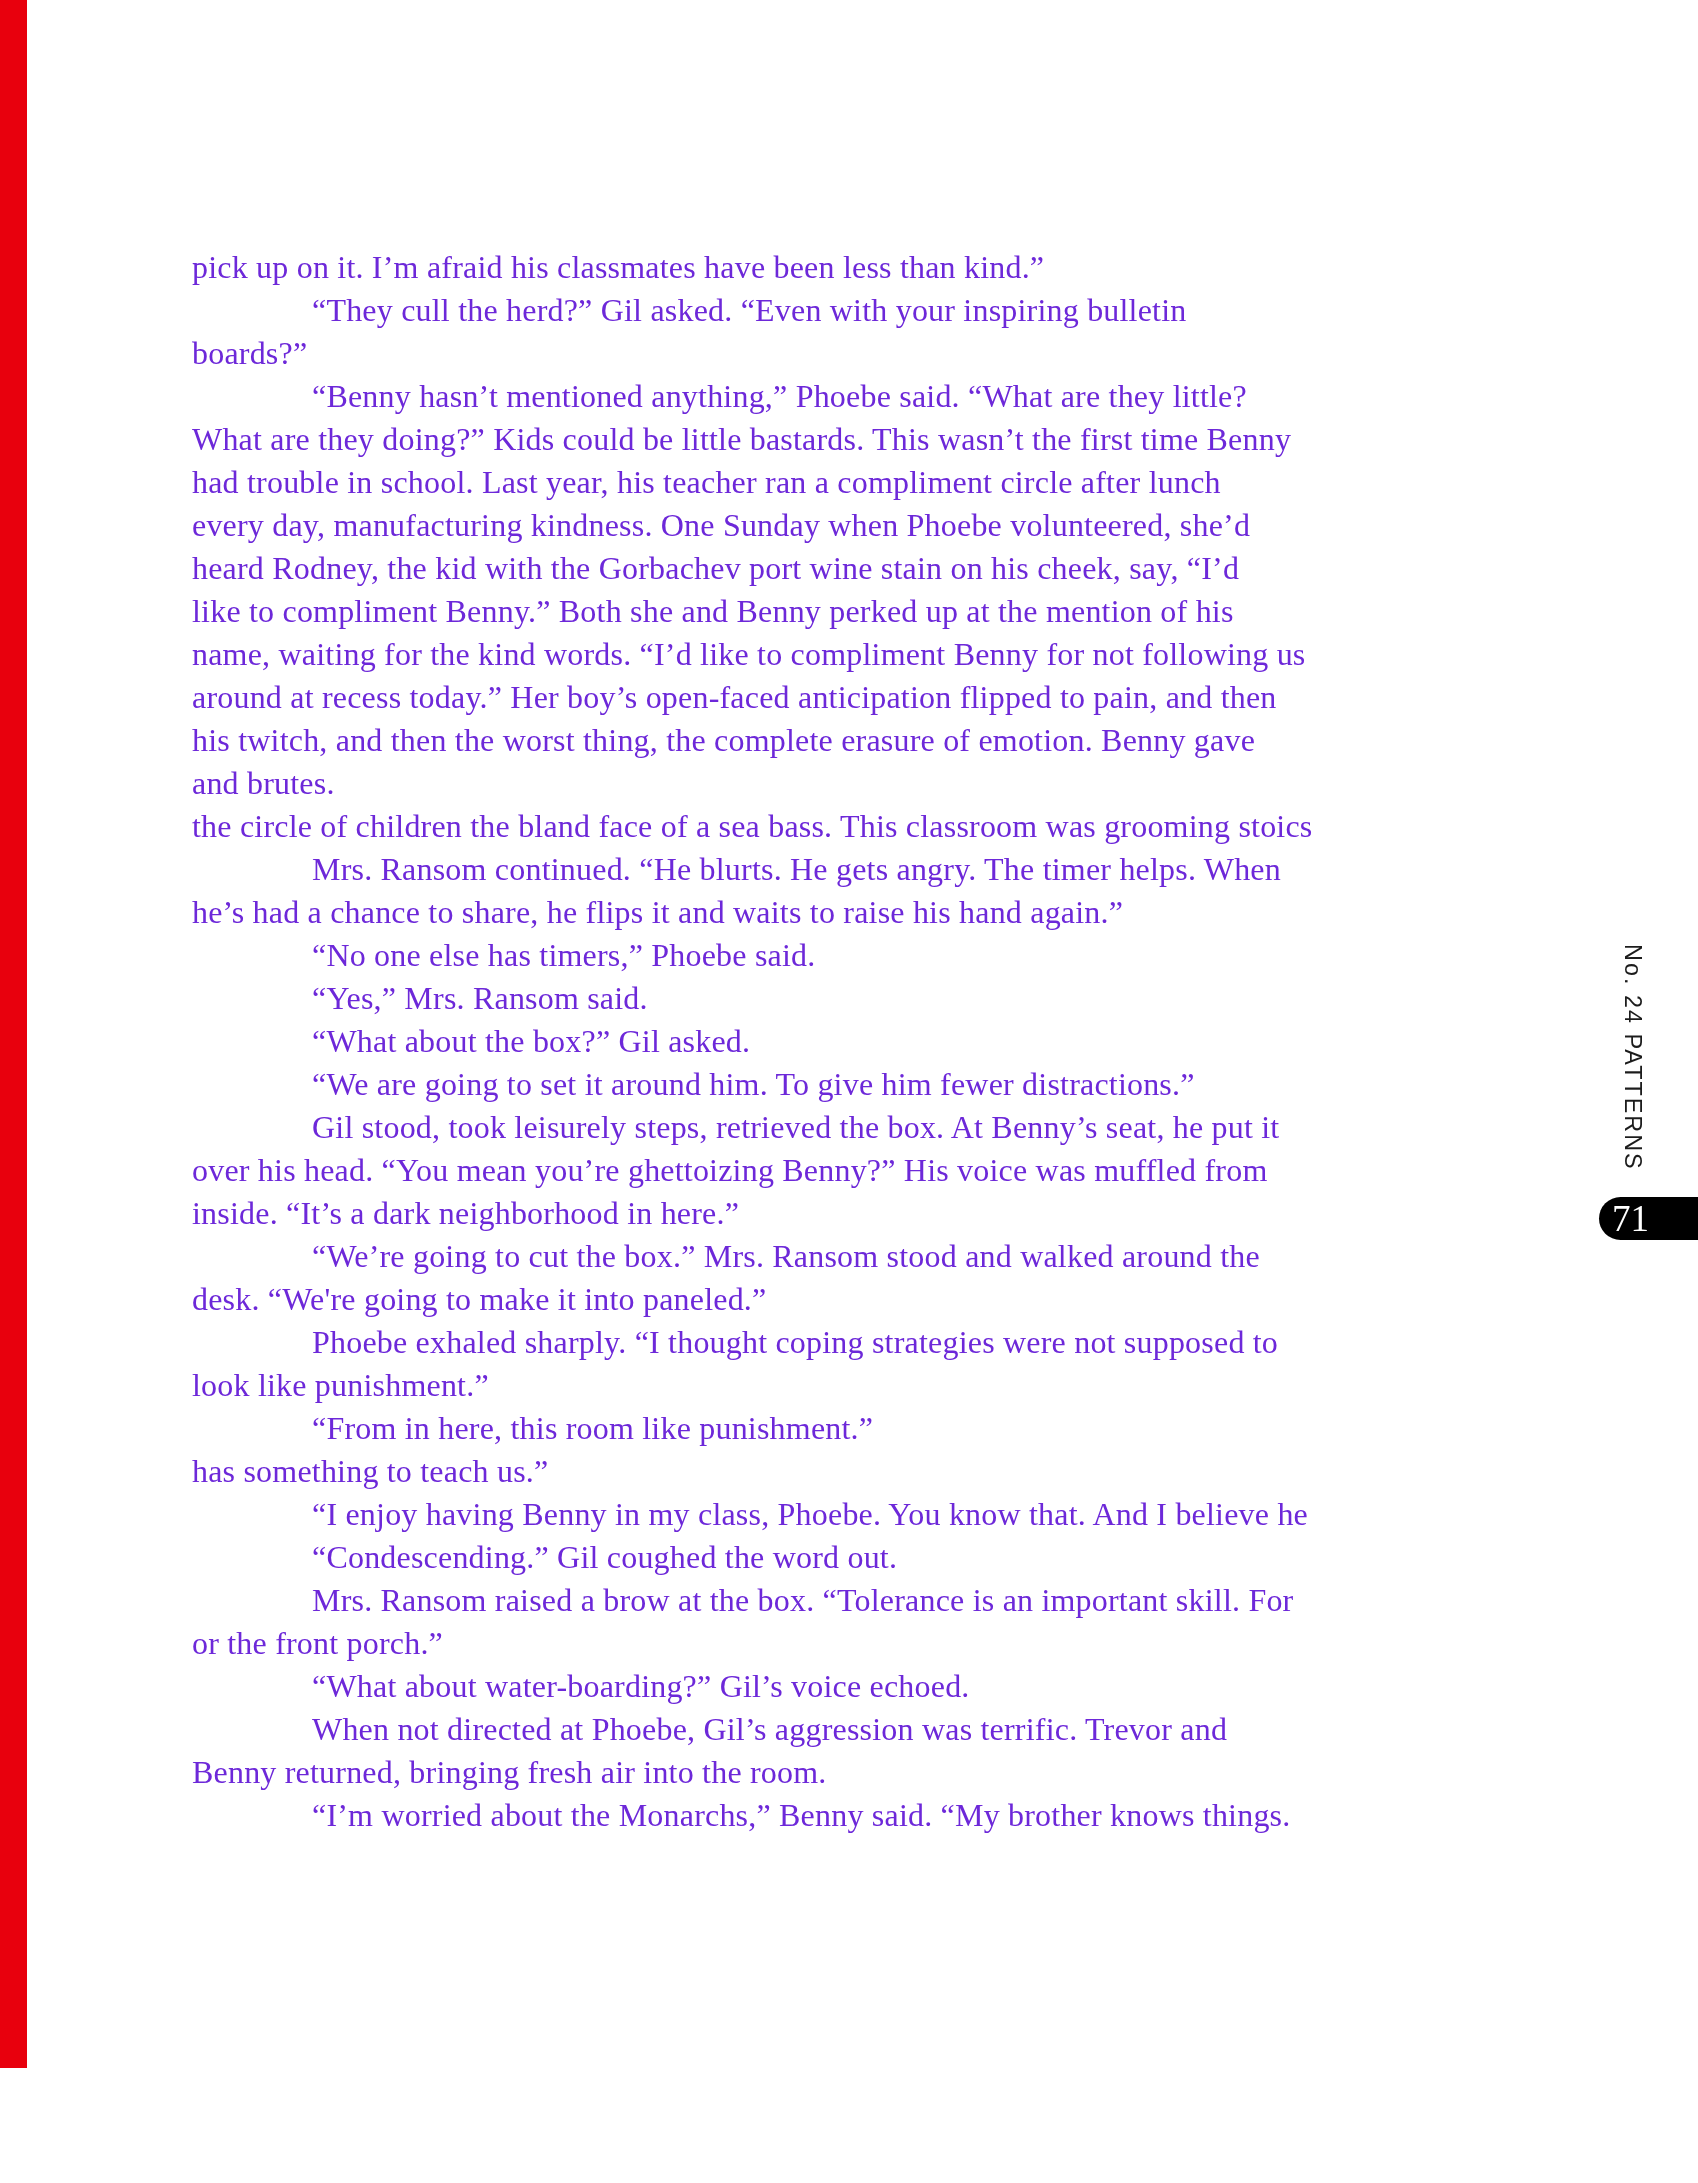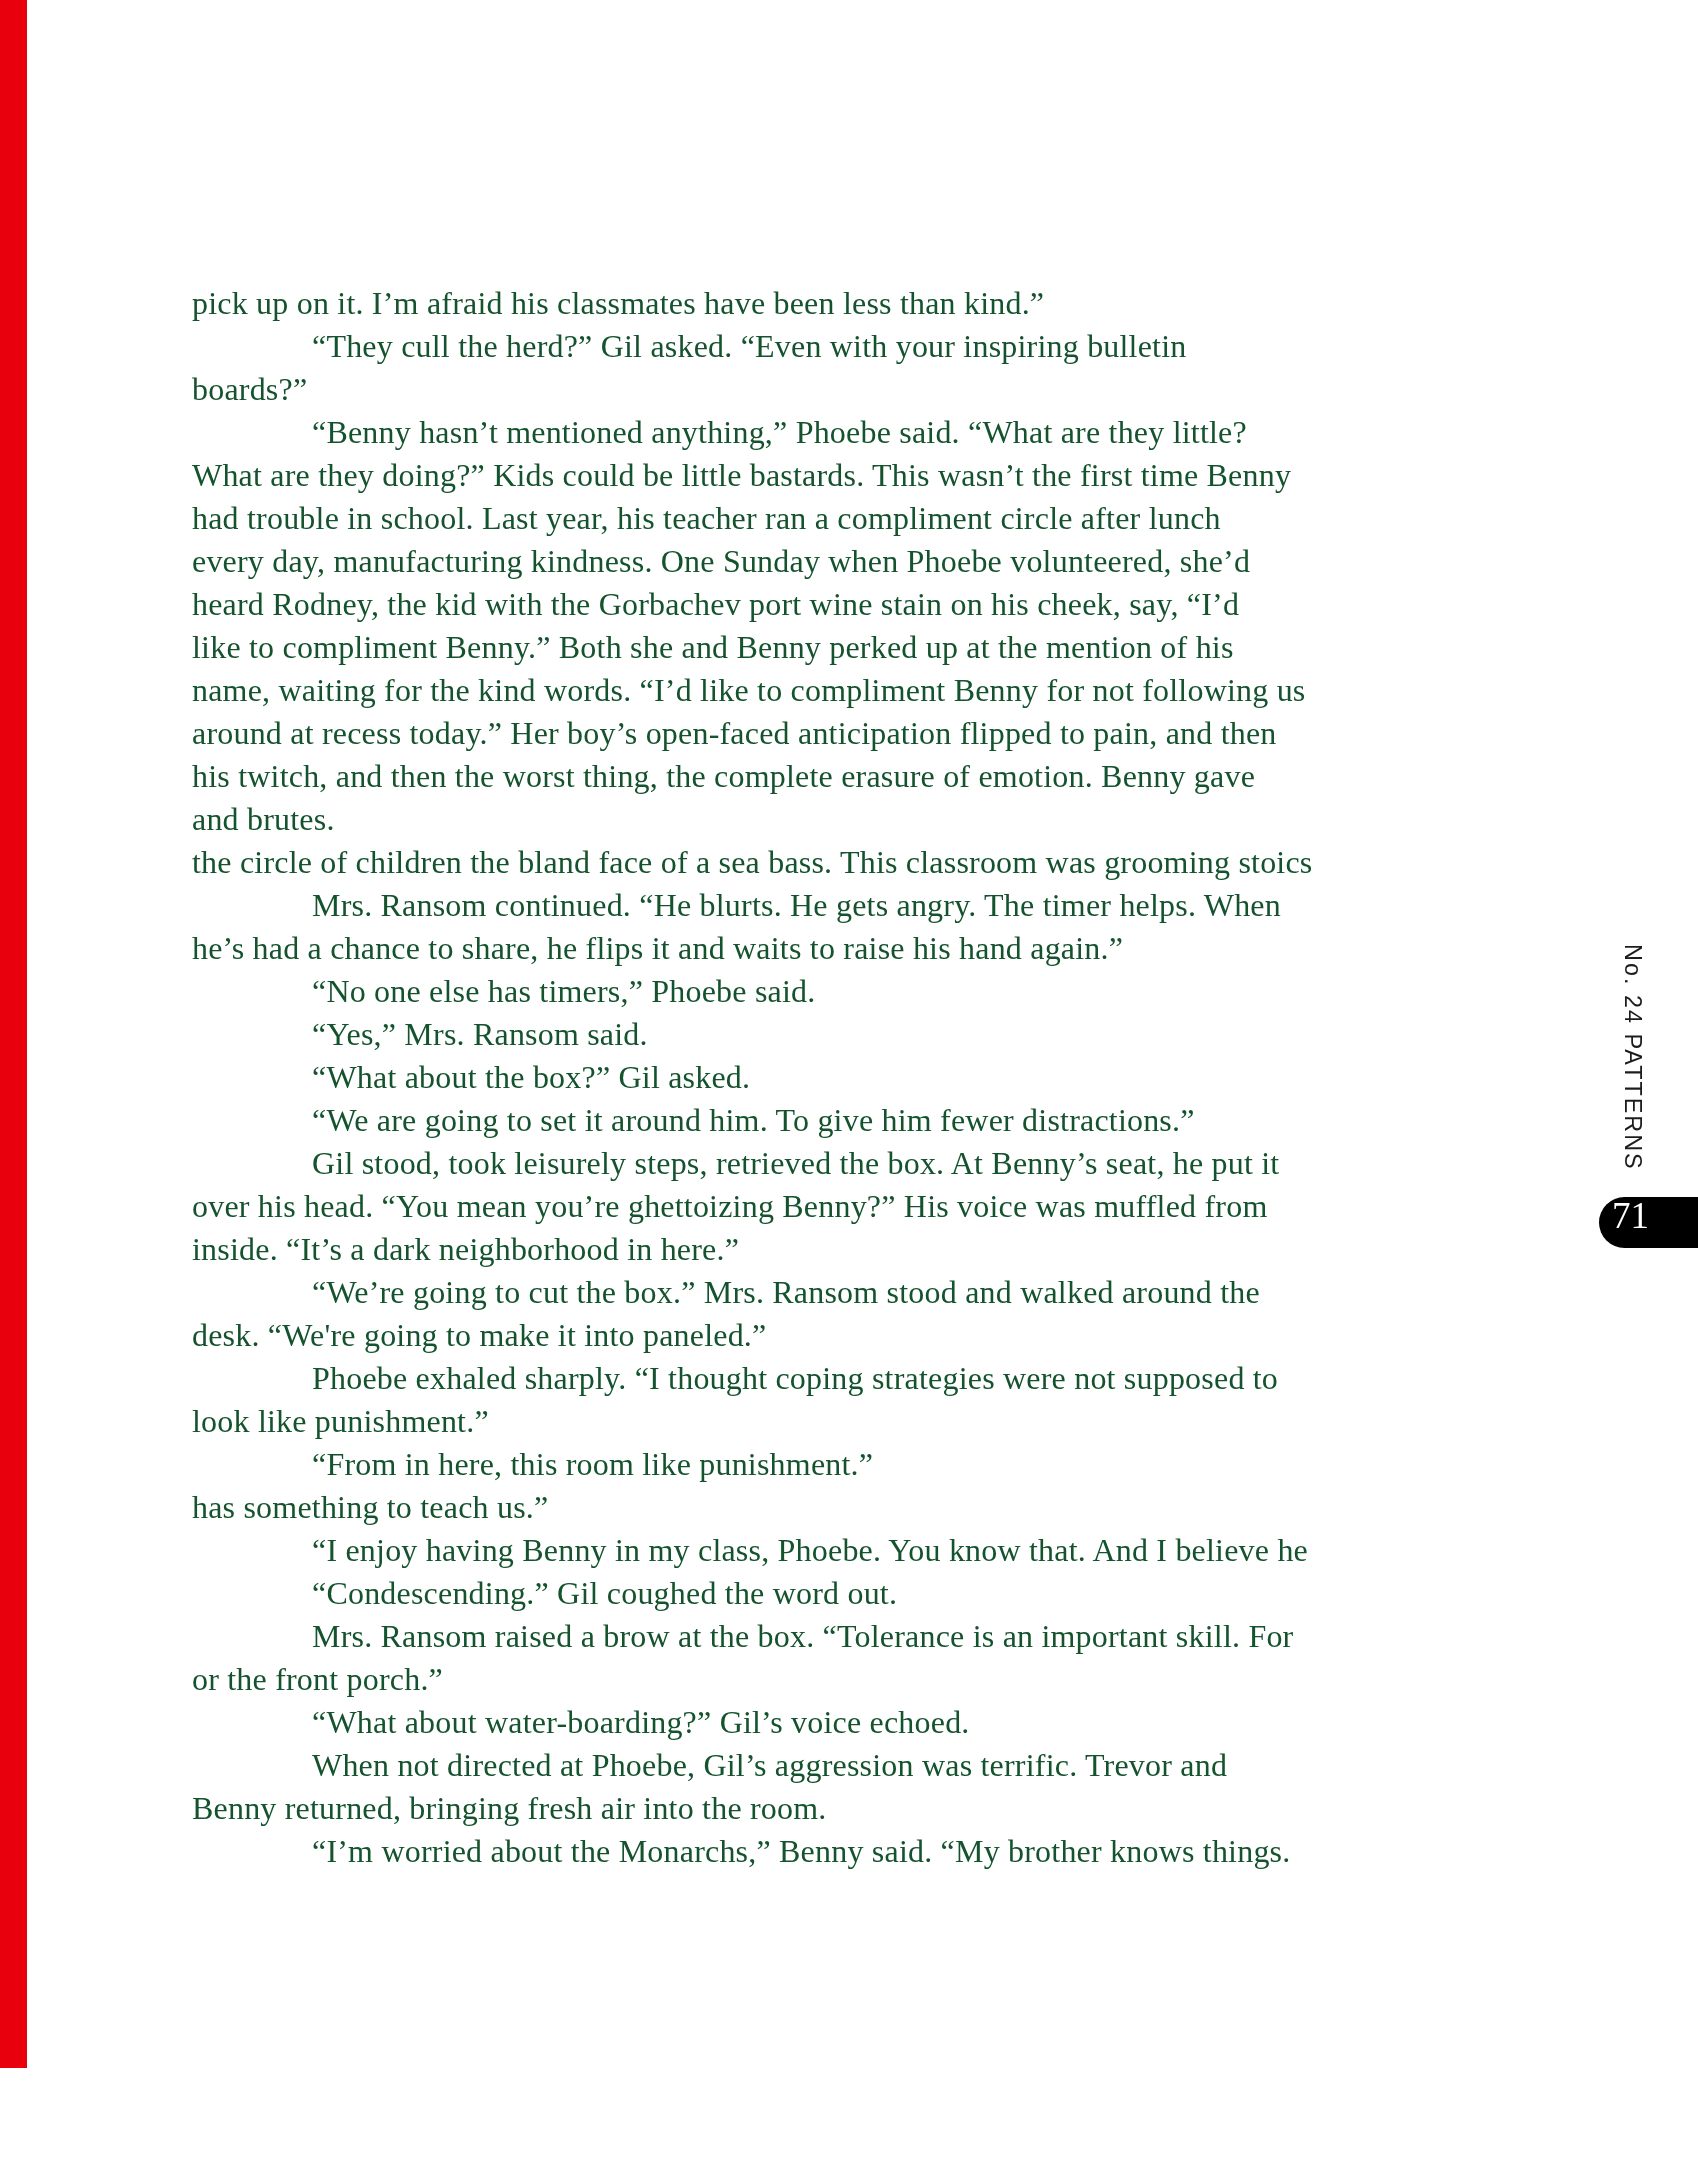--- a/index.html
+++ b/index.html
@@ -45,41 +45,41 @@
     font-size: 23.4px;
     letter-spacing: 2px;
     color: #1c1c1c;
     white-space: nowrap;
   }
   .page-badge {
     position: absolute;
     left: 1599px;
     top: 1197px;
     width: 99px;
-    height: 51px;
+    height: 43px;
     border-radius: 29px 0 0 29px;
     display: flex;
-    align-items: flex-start;
+    align-items: center;
     padding-left: 13px;
     box-sizing: border-box;
   }
   .page-badge .num {
     font-family: "Liberation Serif", serif;
     font-size: 37px;
     line-height: 1;
   }
 </style>
 </head>
 <body>
 
 <div class="page">
 
   <div class="accent-bar" style="background: rgb(232, 0, 13);"></div>
 
-  <main class="text-block" style="color: #14532d; margin-top: 36px;">
+  <main class="text-block" style="color: #6d28d9;">
       <div class="line">pick up on it. I’m afraid his classmates have been less than kind.”</div>
       <div class="line indent">“They cull the herd?” Gil asked. “Even with your inspiring bulletin</div>
       <div class="line">boards?”</div>
       <div class="line indent">“Benny hasn’t mentioned anything,” Phoebe said. “What are they little?</div>
       <div class="line">What are they doing?” Kids could be little bastards. This wasn’t the first time Benny</div>
       <div class="line">had trouble in school. Last year, his teacher ran a compliment circle after lunch</div>
       <div class="line">every day, manufacturing kindness. One Sunday when Phoebe volunteered, she’d</div>
       <div class="line">heard Rodney, the kid with the Gorbachev port wine stain on his cheek, say, “I’d</div>
       <div class="line">like to compliment Benny.” Both she and Benny perked up at the mention of his</div>
       <div class="line">name, waiting for the kind words. “I’d like to compliment Benny for not following us</div>

